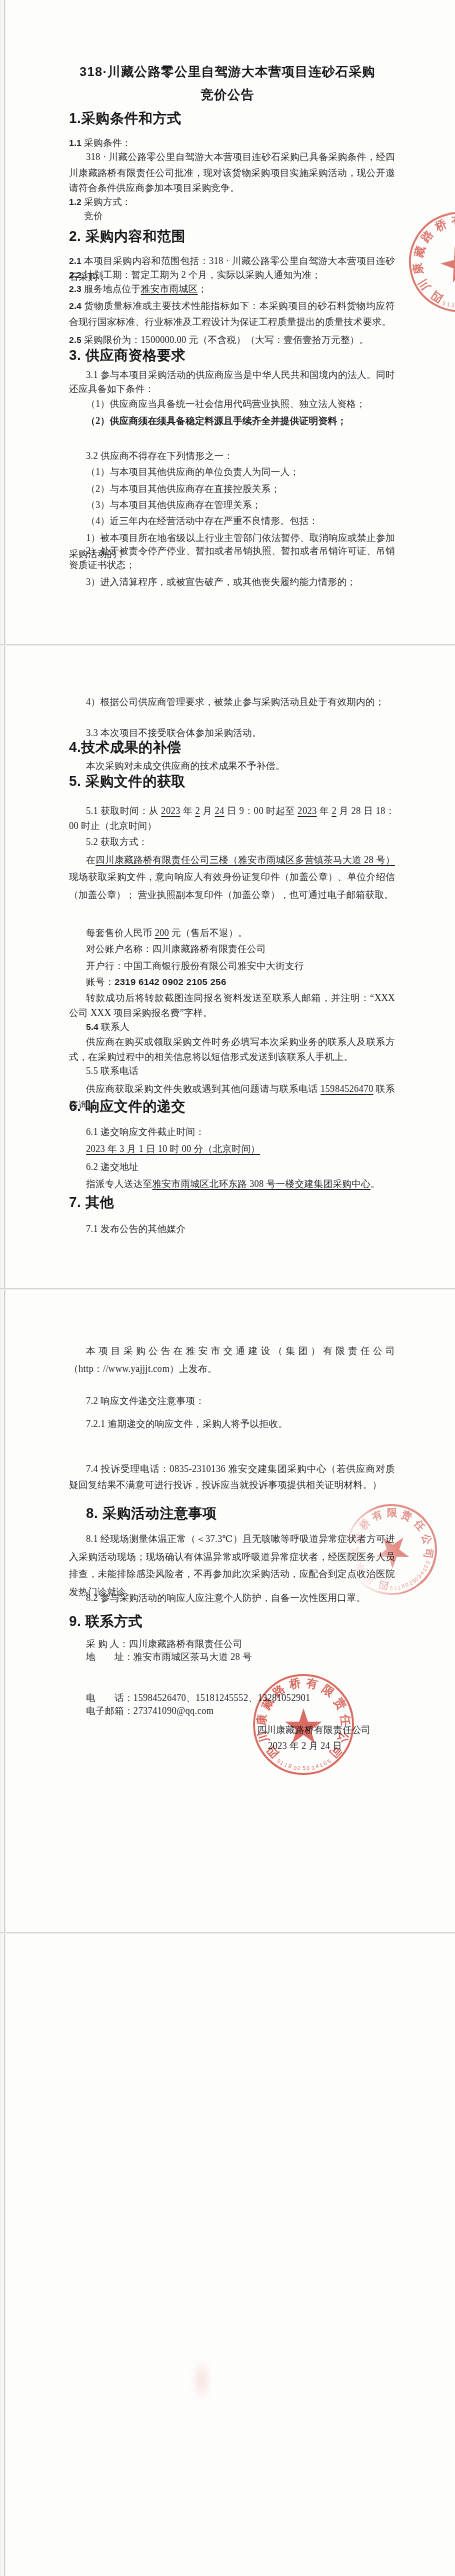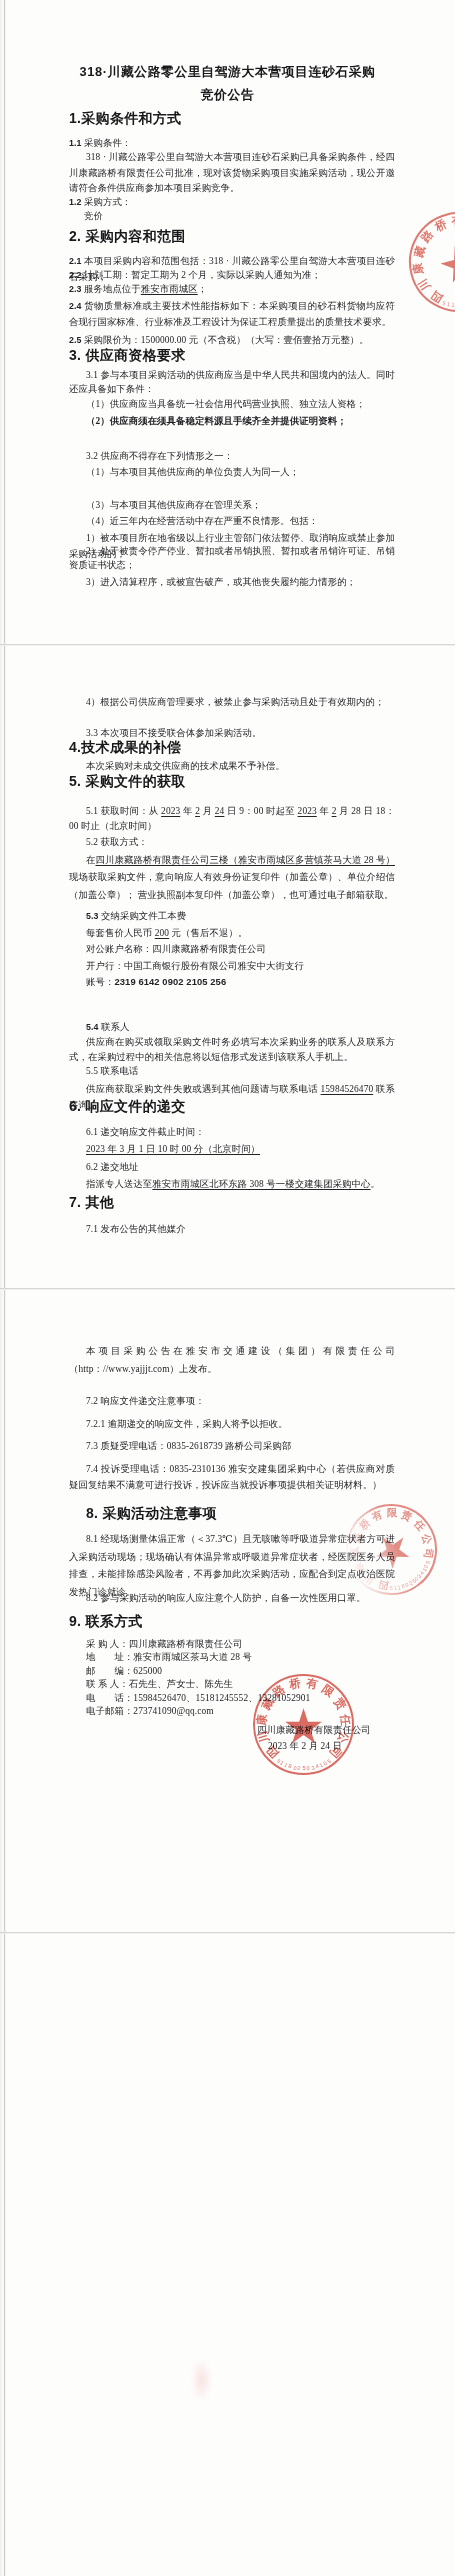--- a/index.html
+++ b/index.html
@@ -48,20 +48,21 @@
       <div class="p" style="top: 267px;"><span class="num">2.2</span><span> 计划工期：暂定工期为 2 个月，实际以采购人通知为准；</span></div>
       <div class="p" style="top: 281px;"><span class="num">2.3</span><span> 服务地点位于</span><span class="u">雅安市雨城区</span><span>；</span></div>
       <div class="p" style="top: 298px;"><span class="num">2.4</span><span> 货物质量标准或主要技术性能指标如下：本采购项目的砂石料货物均应符合现行国家标准、行业标准及工程设计为保证工程质量提出的质量技术要求。</span></div>
       <div class="p" style="top: 332px;"><span class="num">2.5</span><span> 采购限价为：1500000.00 元（不含税）（大写：壹佰壹拾万元整）。</span></div>
       <div class="h" style="top: 349px;">3. 供应商资格要求</div>
       <div class="p" style="top: 368px; line-height: 14px; text-indent: 17px;"><span>3.1 参与本项目采购活动的供应商应当是中华人民共和国境内的法人。同时还应具备如下条件：</span></div>
       <div class="p" style="top: 396px; text-indent: 17px;"><span>（1）供应商应当具备统一社会信用代码营业执照、独立法人资格；</span></div>
       <div class="p" style="top: 413px; text-indent: 17px;"><span class="b">（2）供应商须在须具备稳定料源且手续齐全并提供证明资料；</span></div>
       <div class="p" style="top: 448px; text-indent: 17px;"><span>3.2 供应商不得存在下列情形之一：</span></div>
       <div class="p" style="top: 464px; text-indent: 17px;"><span>（1）与本项目其他供应商的单位负责人为同一人；</span></div>
+      <div class="p" style="top: 481px; text-indent: 17px;"><span>（2）与本项目其他供应商存在直接控股关系；</span></div>
       <div class="p" style="top: 497px; text-indent: 17px;"><span>（3）与本项目其他供应商存在管理关系；</span></div>
       <div class="p" style="top: 513px; text-indent: 17px;"><span>（4）近三年内在经营活动中存在严重不良情形。包括：</span></div>
       <div class="p" style="top: 530px; text-indent: 17px;"><span>1）被本项目所在地省级以上行业主管部门依法暂停、取消响应或禁止参加采购活动的；</span></div>
       <div class="p" style="top: 545px; line-height: 13.7px; text-indent: 17px;"><span>2）处于被责令停产停业、暂扣或者吊销执照、暂扣或者吊销许可证、吊销资质证书状态；</span></div>
       <div class="p" style="top: 574px; text-indent: 17px;"><span>3）进入清算程序，或被宣告破产，或其他丧失履约能力情形的；</span></div>
       <div class="stamp" style="left: 409px; top: 212px; width: 100px; height: 100px; opacity: 0.72; transform: rotate(-15deg);">
         <div class="ring" style="border: 2.8px solid rgb(210, 71, 59);"></div>
         <div class="star" style="color: rgb(210, 71, 59); font-size: 48px;">★</div>
         <span class="sc" style="color: rgb(210, 71, 59); font-size: 11.4px; left: 19.6px; top: 78px; transform: translate(-50%, -50%) rotate(-132deg);">四</span>
         <span class="sc" style="color: rgb(210, 71, 59); font-size: 11.4px; left: 11px; top: 63px; transform: translate(-50%, -50%) rotate(-108deg);">川</span>
@@ -78,52 +79,49 @@
     </div>
     <div class="page" style="top: 644px; height: 644px;">
       <div class="p" style="top: 50px; text-indent: 17px;"><span>4）根据公司供应商管理要求，被禁止参与采购活动且处于有效期内的；</span></div>
       <div class="p" style="top: 81px; text-indent: 17px;"><span>3.3 本次项目不接受联合体参加采购活动。</span></div>
       <div class="h" style="top: 97px;">4.技术成果的补偿</div>
       <div class="p" style="top: 114px; text-indent: 17px;"><span>本次采购对未成交供应商的技术成果不予补偿。</span></div>
       <div class="h" style="top: 131px;">5. 采购文件的获取</div>
       <div class="p" style="top: 160px; line-height: 15px; text-indent: 17px;"><span>5.1 获取时间：从 </span><span class="u">2023</span><span> 年 </span><span class="u">2</span><span> 月 </span><span class="u">24</span><span> 日 9：00 时起至 </span><span class="u">2023</span><span> 年 </span><span class="u">2</span><span> 月 28 日 18：00 时止（北京时间）</span></div>
       <div class="p" style="top: 190px; text-indent: 17px;"><span>5.2 获取方式：</span></div>
       <div class="p" style="top: 208px; line-height: 17.4px; text-indent: 17px;"><span>在</span><span class="u">四川康藏路桥有限责任公司三楼（雅安市雨城区多营镇茶马大道 28 号）</span><span>现场获取采购文件，意向响应人有效身份证复印件（加盖公章）、单位介绍信（加盖公章）； 营业执照副本复印件（加盖公章），也可通过电子邮箱获取。</span></div>
-      <div class="p" style="top: 264px; text-indent: 17px;"><span class="num">5.3</span><span> 交纳采购文件工本费</span></div>
       <div class="p" style="top: 281px; text-indent: 17px;"><span>每套售价人民币 </span><span class="u">200</span><span> 元（售后不退）。</span></div>
       <div class="p" style="top: 297px; text-indent: 17px;"><span>对公账户名称：四川康藏路桥有限责任公司</span></div>
       <div class="p" style="top: 314px; text-indent: 17px;"><span>开户行：中国工商银行股份有限公司雅安中大街支行</span></div>
       <div class="p" style="top: 330px; text-indent: 17px;"><span>账号：</span><span class="b sans">2319 6142 0902 2105 256</span></div>
+      <div class="p" style="top: 347px; line-height: 15px; text-indent: 17px;"><span>转款成功后将转款截图连同报名资料发送至联系人邮箱，并注明：“XXX 公司 XXX 项目采购报名费”字样。</span></div>
       <div class="p" style="top: 375px; text-indent: 17px;"><span class="num">5.4</span><span> 联系人</span></div>
       <div class="p" style="top: 391px; line-height: 14.5px; text-indent: 17px;"><span>供应商在购买或领取采购文件时务必填写本次采购业务的联系人及联系方式，在采购过程中的相关信息将以短信形式发送到该联系人手机上。</span></div>
       <div class="p" style="top: 419px; text-indent: 17px;"><span>5.5 联系电话</span></div>
       <div class="p" style="top: 437px; text-indent: 17px;"><span>供应商获取采购文件失败或遇到其他问题请与联系电话 </span><span class="u">15984526470</span><span> 联系咨询。</span></div>
       <div class="h" style="top: 456px;">6. 响应文件的递交</div>
       <div class="p" style="top: 480px; text-indent: 17px;"><span>6.1 递交响应文件截止时间：</span></div>
       <div class="p" style="top: 497px; text-indent: 17px;"><span class="u">2023 年 3 月 1 日 10 时 00 分（北京时间）</span></div>
       <div class="p" style="top: 515px; text-indent: 17px;"><span>6.2 递交地址</span></div>
       <div class="p" style="top: 532px; text-indent: 17px;"><span>指派专人送达至</span><span class="u">雅安市雨城区北环东路 308 号一楼交建集团采购中心</span><span>。</span></div>
       <div class="h" style="top: 552px;">7. 其他</div>
       <div class="p" style="top: 577px; text-indent: 17px;"><span>7.1 发布公告的其他媒介</span></div>
     </div>
     <div class="pbreak" style="top: 644px;"></div>
     <div class="page" style="top: 1288px; height: 644px;">
       <div class="p" style="top: 55px; line-height: 17.6px; text-indent: 17px;"><span>本项目采购公告在雅安市交通建设（集团）有限责任公司（http：//www.yajjjt.com）上发布。</span></div>
       <div class="p" style="top: 105px; text-indent: 17px;"><span>7.2 响应文件递交注意事项：</span></div>
       <div class="p" style="top: 128px; text-indent: 17px;"><span>7.2.1 逾期递交的响应文件，采购人将予以拒收。</span></div>
-      <div class="p" style="top: 150px; text-indent: 17px;"><span>7.3 质疑受理电话：0835-2618739 路桥公司采购部</span></div>
       <div class="p" style="top: 173px; line-height: 16px; text-indent: 17px;"><span>7.4 投诉受理电话：0835-2310136 雅安交建集团采购中心（若供应商对质疑回复结果不满意可进行投诉，投诉应当就投诉事项提供相关证明材料。）</span></div>
       <div class="h" style="top: 219px; text-indent: 17px;">8. 采购活动注意事项</div>
       <div class="p" style="top: 243px; line-height: 17.6px; text-indent: 17px;"><span>8.1 经现场测量体温正常（＜37.3℃）且无咳嗽等呼吸道异常症状者方可进入采购活动现场；现场确认有体温异常或呼吸道异常症状者，经医院医务人员排查，未能排除感染风险者，不再参加此次采购活动，应配合到定点收治医院发热门诊就诊。</span></div>
       <div class="p" style="top: 302px; text-indent: 17px;"><span>8.2 参与采购活动的响应人应注意个人防护，自备一次性医用口罩。</span></div>
       <div class="h" style="top: 327px;">9. 联系方式</div>
       <div class="p" style="top: 348px; text-indent: 17px;"><span>采 购 人：四川康藏路桥有限责任公司</span></div>
       <div class="p" style="top: 361px; text-indent: 17px;"><span>地　　址：雅安市雨城区茶马大道 28 号</span></div>
-      <div class="p" style="top: 375px; text-indent: 17px;"><span>邮　　编：625000</span></div>
-      <div class="p" style="top: 388px; text-indent: 17px;"><span>联 系 人：石先生、芦女士、陈先生</span></div>
       <div class="p" style="top: 402px; text-indent: 17px;"><span>电　　话：15984526470、15181245552、13281052901</span></div>
       <div class="p" style="top: 415px; text-indent: 17px;"><span>电子邮箱：273741090@qq.com</span></div>
       <div class="p" style="top: 434px; left: 220px; right: auto; width: 188px; text-align: center;"><span>四川康藏路桥有限责任公司</span></div>
       <div class="p" style="top: 450px; left: 211px; right: auto; width: 188px; text-align: center;"><span>2023 年 2 月 24 日</span></div>
       <div class="stamp" style="left: 346px; top: 216px; width: 91px; height: 91px; opacity: 0.62; transform: rotate(-35deg); mask-image: linear-gradient(105deg, rgba(0, 0, 0, 0) 10%, rgb(0, 0, 0) 55%);">
         <div class="ring" style="border: 2.8px solid rgb(210, 71, 59);"></div>
         <div class="star" style="color: rgb(210, 71, 59); font-size: 43px;">★</div>
         <span class="sc" style="color: rgb(210, 71, 59); font-size: 10.2px; left: 18.5px; top: 70px; transform: translate(-50%, -50%) rotate(-132deg);">四</span>
         <span class="sc" style="color: rgb(210, 71, 59); font-size: 10.2px; left: 11px; top: 57px; transform: translate(-50%, -50%) rotate(-108deg);">川</span>
         <span class="sc" style="color: rgb(210, 71, 59); font-size: 10.2px; left: 9.3px; top: 42px; transform: translate(-50%, -50%) rotate(-84deg);">康</span>

